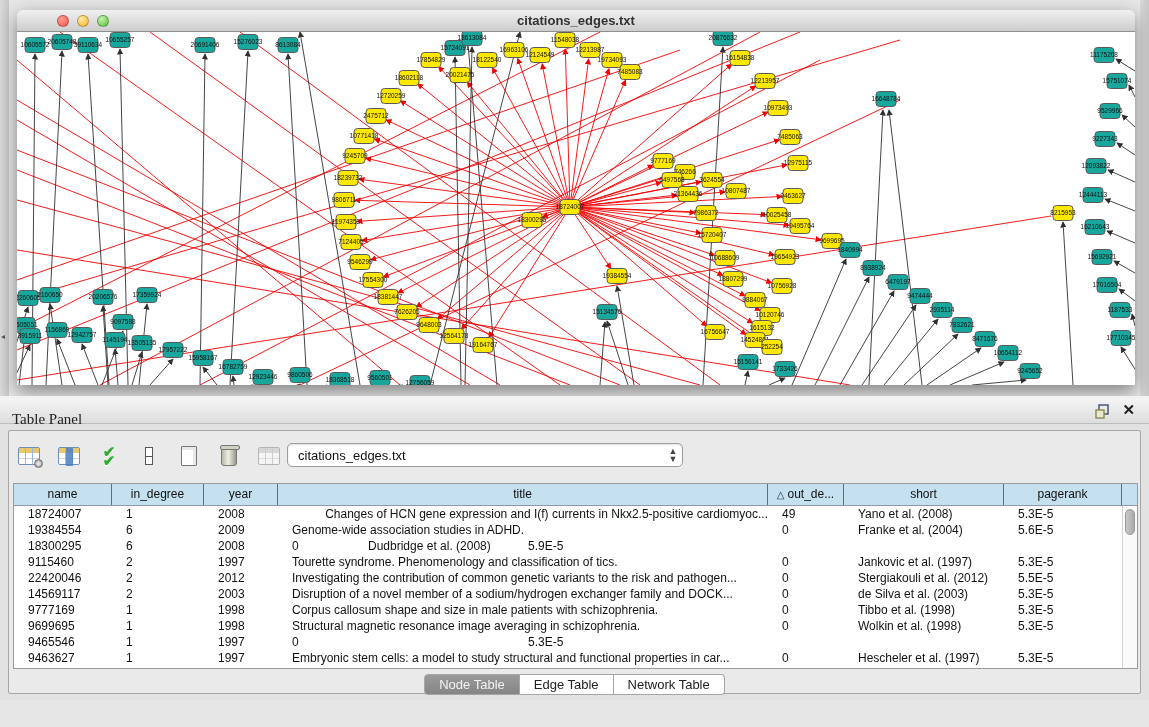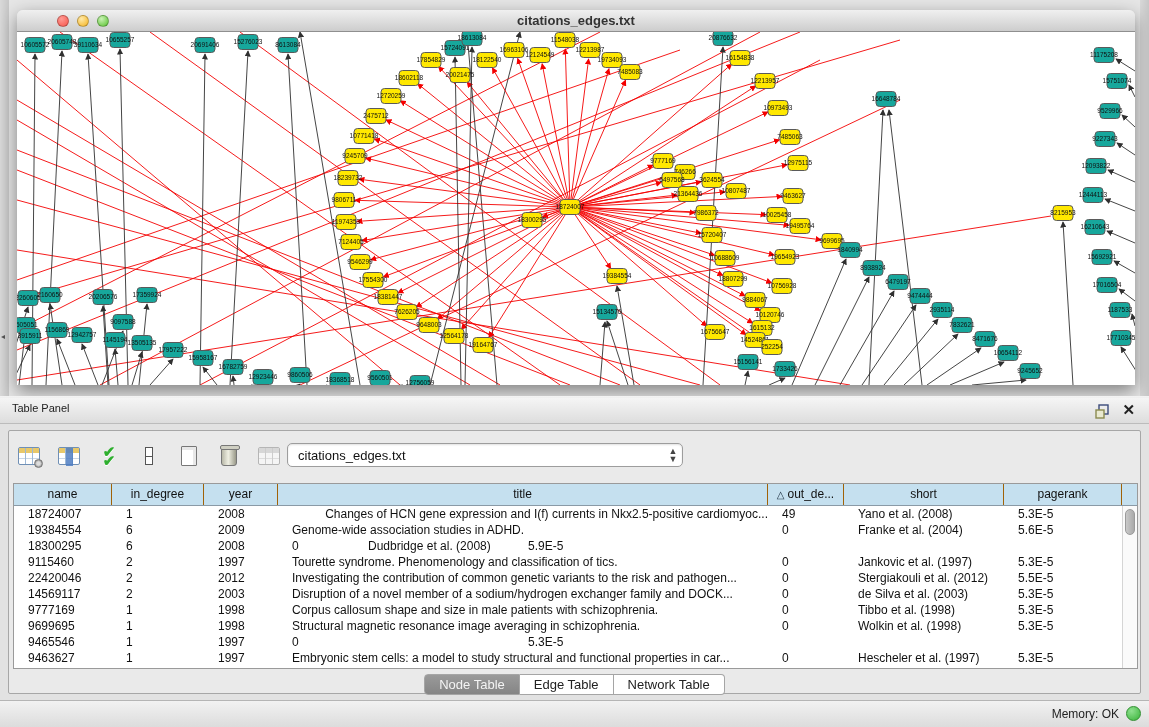--- a/index.html
+++ b/index.html
@@ -28,21 +28,21 @@
   .light.green { background:radial-gradient(circle at 35% 30%, #c9f2b4, #57c12e); }
   #net-canvas { display:block; width:1118px; height:353px; background:#ffffff; }
 
   
   #splitter { position:absolute; left:0; top:396px; width:1149px; height:7px; background:linear-gradient(180deg,#f4f4f4,#e2e2e2); }
   #splitter-handle { position:absolute; left:565px; top:1px; width:12px; height:5px; color:#8a8a8a; font-size:7px; line-height:4px; text-align:center; }
 
   
   #table-panel { position:absolute; left:0; top:398px; width:1149px; height:302px; background:#e2e2e2; }
   #tp-header { position:relative; height:26px; background:linear-gradient(180deg,#f5f5f5,#dddddd); border-bottom:1px solid #bcbcbc; }
-  #tp-title { position:absolute; left:12px; top:4px; font-size:11px; color:#222; }
+  #tp-title { position:absolute; left:12px; top:13px; font-size:15px; color:#222;font-family:Liberation Serif, serif; }
   #tp-float { position:absolute; right:38px; top:5px; width:16px; height:16px; }
   #tp-close { position:absolute; right:14px; top:3px; font-size:15px; font-weight:bold; color:#222; }
 
   #tp-box { position:absolute; left:8px; top:32px; width:1133px; height:264px;
     border:1px solid #a7a7a7; border-radius:2px; background:#eaeaea; }
 
   
   #tp-toolbar { position:absolute; left:6px; top:6px; height:38px; display:flex; align-items:center; gap:12px; }
   .tbtn { width:28px; height:30px; display:flex; align-items:center; justify-content:center; }
   .grid-icon { width:22px; height:18px; border:1px solid #6f8fb5; background:
@@ -856,17 +856,13 @@
       </div>
 
       <div id="tp-tabs">
           <div class="seg active">Node Table</div>
           <div class="seg">Edge Table</div>
           <div class="seg">Network Table</div>
         </div>
     </div>
   </div>
 
-  <div id="status-bar">
-    <div id="memory-status">Memory: OK</div>
-    <div id="memory-dot"></div>
-  </div>
 </div>
 
 </body></html>

